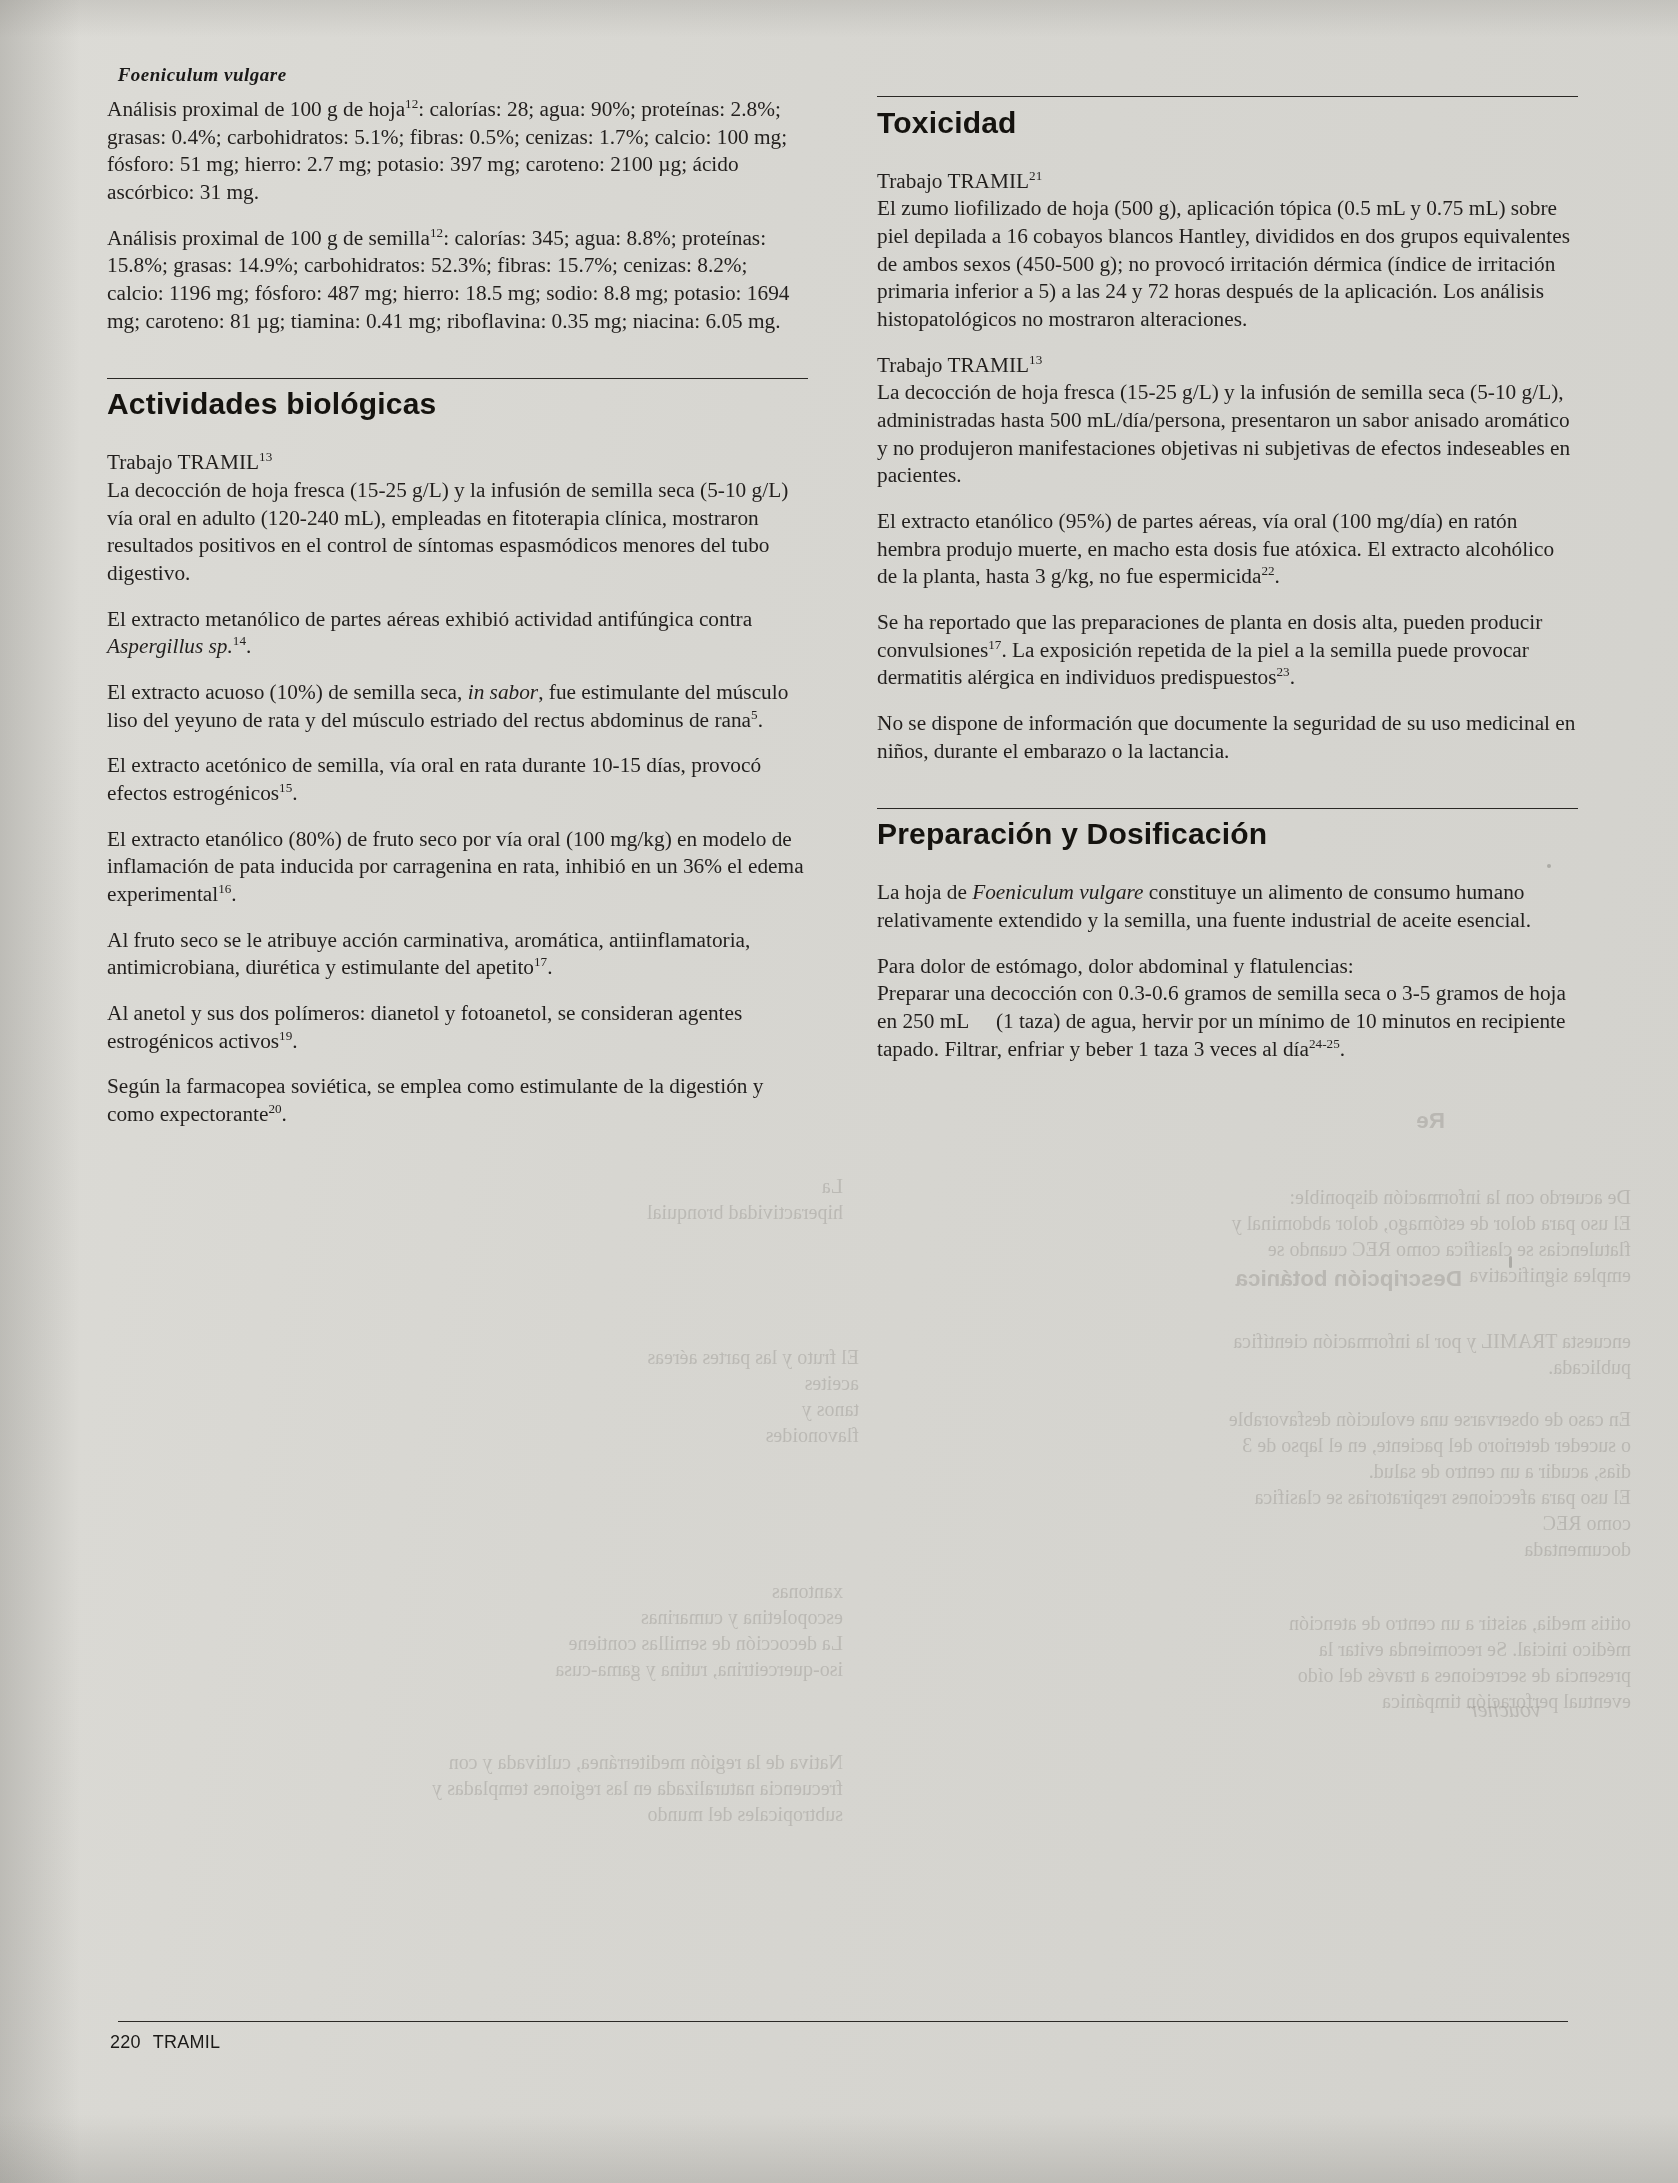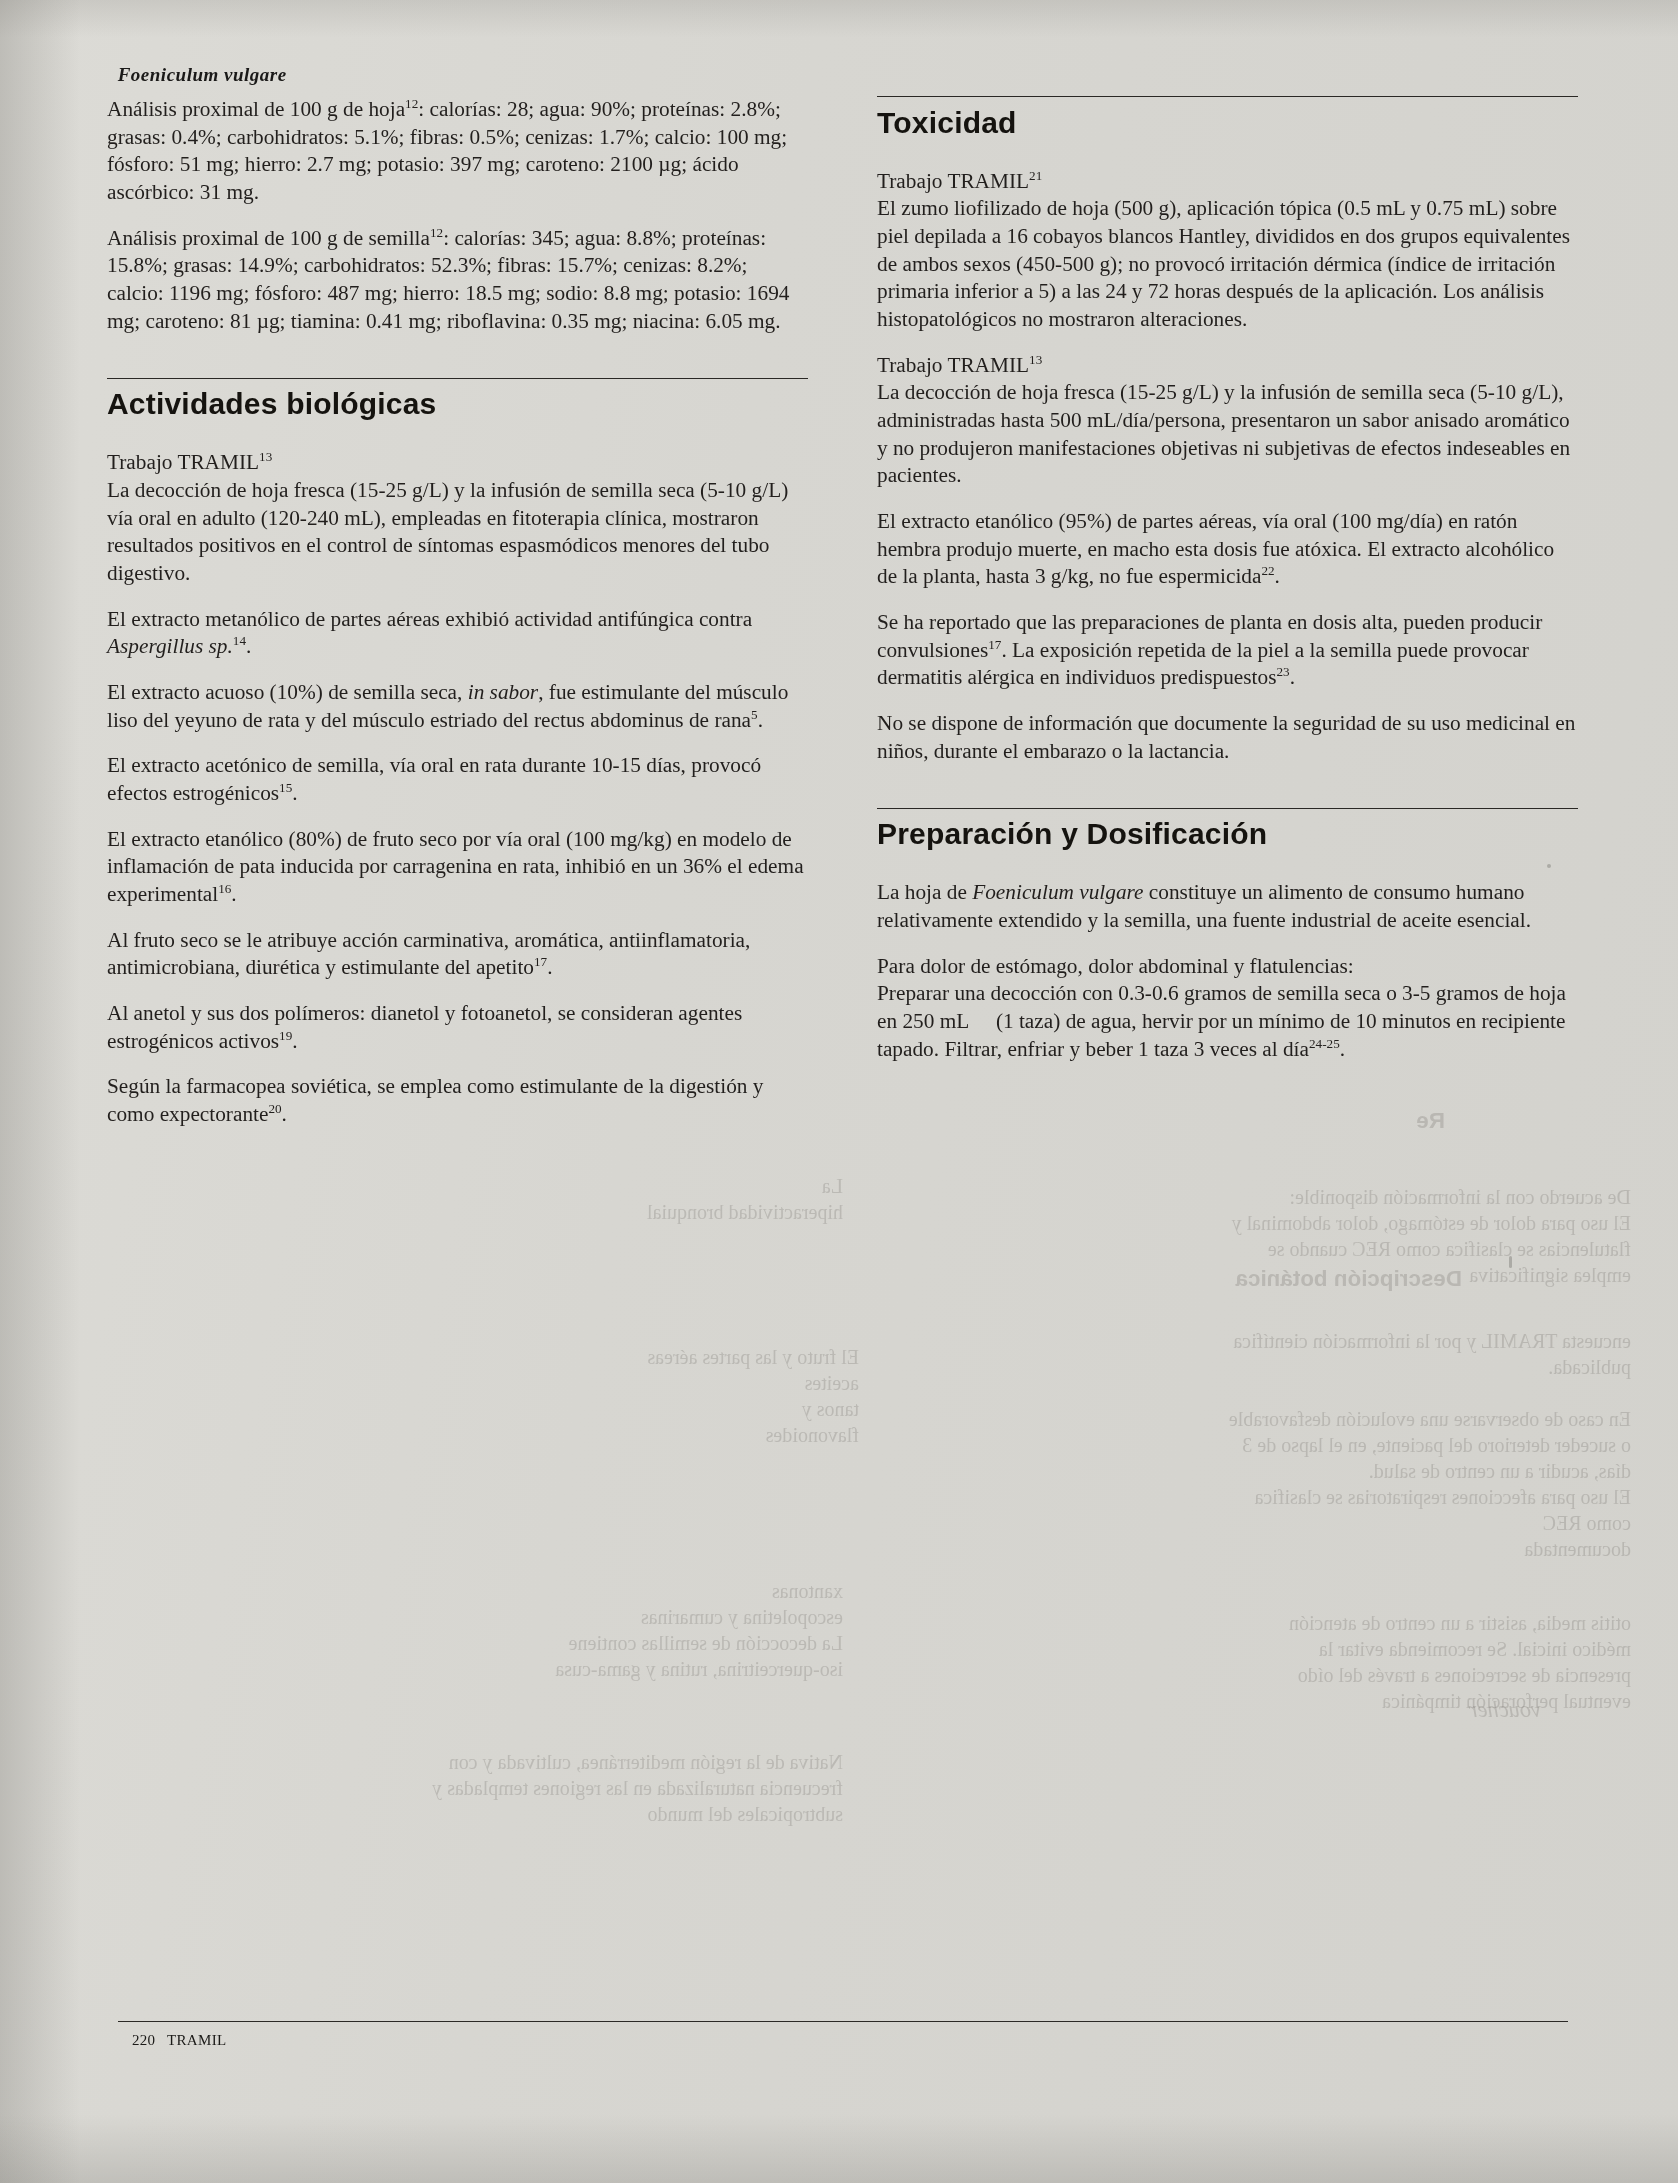--- a/index.html
+++ b/index.html
@@ -100,24 +100,24 @@
   
   .footer-rule {
     position: absolute;
     left: 10.7px;
     top: 1973px;
     width: 1450px;
     border-top: 1.6px solid #2b2926;
   }
   .footer {
     position: absolute;
-    left: 25px;
+    left: 3px;
     top: 1984px;
-    font-family: Liberation Serif, serif;
-    font-size: 15px;
+    font-family: Liberation Sans, sans-serif;
+    font-size: 18px;
     color: #1b1a18;
     letter-spacing: 0.3px;
   }
   .footer .pg { margin-right: 11.7px; }
   
   .edge-left {
     position: absolute;
     left: 0; top: 0; bottom: 0; width: 80px;
     background: linear-gradient(90deg, rgba(120,118,112,0.30), rgba(120,118,112,0));
     pointer-events: none;

